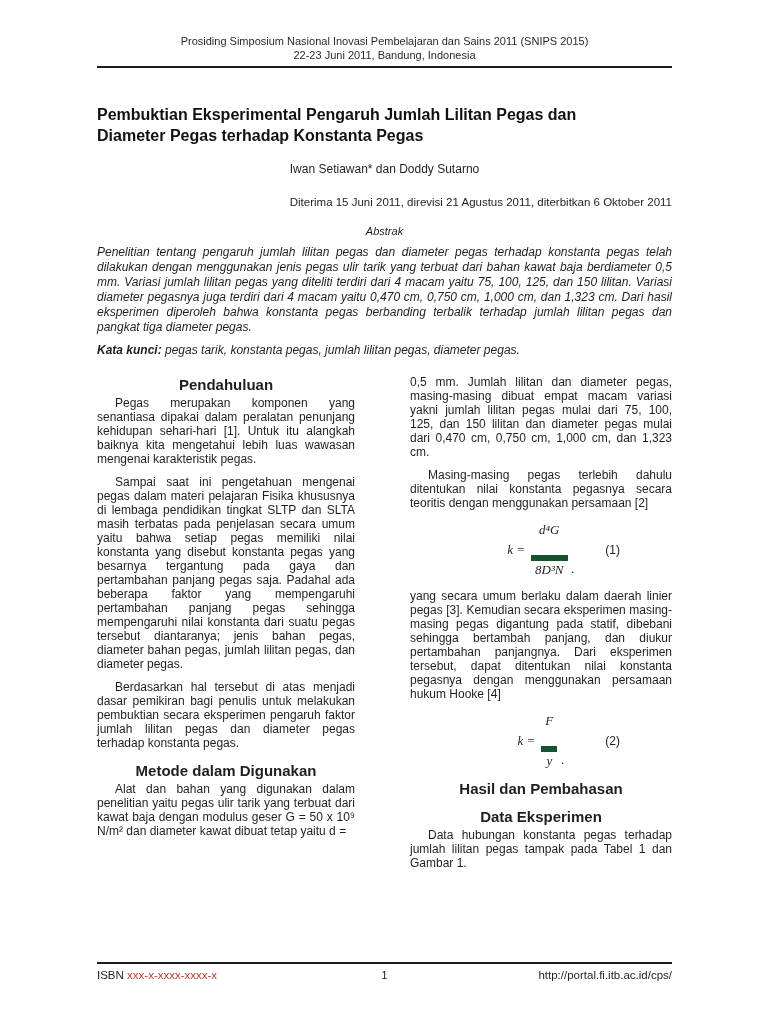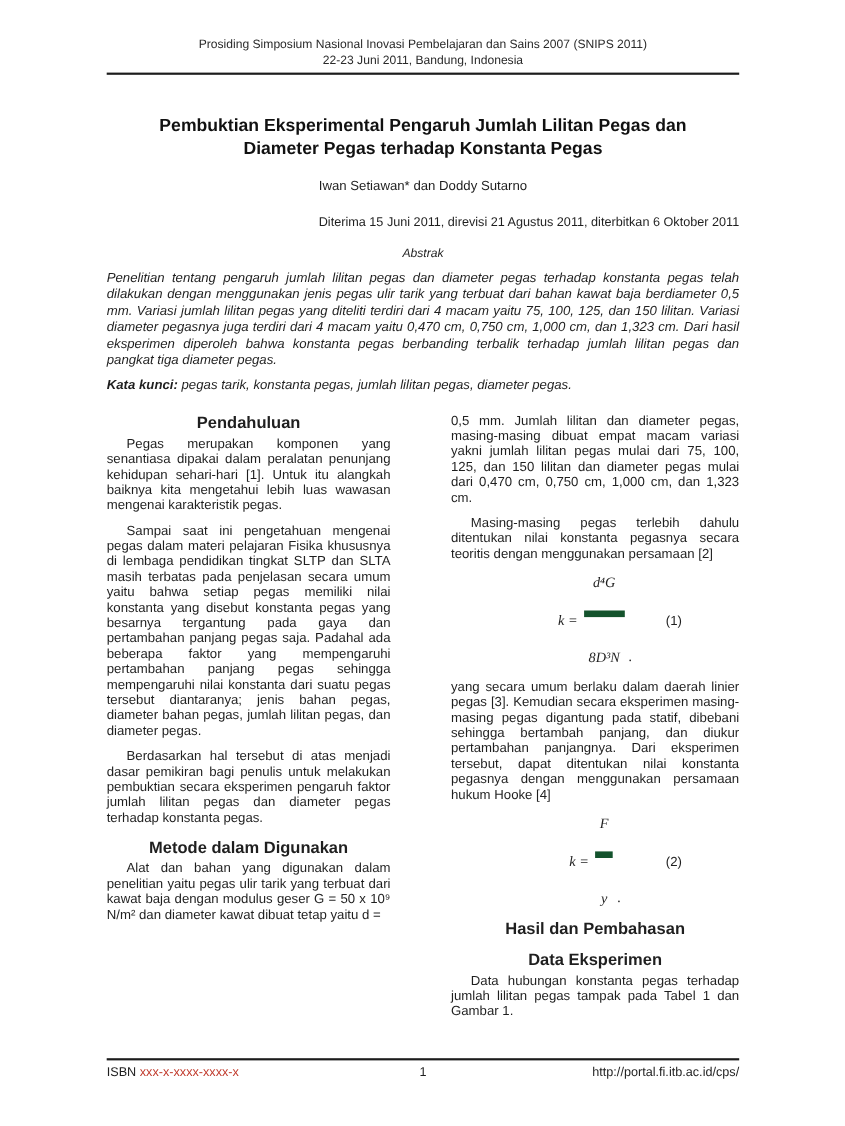--- a/index.html
+++ b/index.html
@@ -30,21 +30,21 @@
     color: #2a2a2a;
   }
   .head-rule {
     margin-top: 4px;
     border-top: 2px solid #1c1c1c;
     height: 0;
   }
   
   .paper-title {
     margin-top: 36px;
-    text-align: center;
+    text-align: left;
     font-size: 16px;
     font-weight: bold;
     line-height: 21px;
     color: #111;
   }
   .paper-title span { display: block; }
   .authors {
     margin-top: 16px;
     text-align: center;
     font-size: 12px;
@@ -113,21 +113,21 @@
   }
   .eq-lhs { margin-right: 6px; }
   .frac {
     display: inline-flex;
     flex-direction: column;
     text-align: center;
     vertical-align: middle;
     line-height: 15px;
   }
   .frac .num { padding: 0 4px 18px 4px; border-bottom: 6px solid #14532d; }
-  .frac .den { padding: 1px 4px 0 4px; margin-top: 28px; }
+  .frac .den { padding: 1px 4px 0 4px; }
   .eq-period { margin-left: 4px; align-self: flex-end; }
   .eq-number {
     position: absolute;
     right: 52px;
     font-family: "Liberation Sans", "DejaVu Sans", sans-serif;
     font-style: normal;
     font-size: 12px;
   }
   
   .footer {
@@ -150,21 +150,21 @@
   .isbn-value { color: #c0392b; }
   .foot-left, .foot-right { position: relative; z-index: 1; background: transparent; }
 </style>
 </head>
 <body>
 
 <div class="page">
   <div class="content">
 
     <div class="running-head">
-      <div>Prosiding Simposium Nasional Inovasi Pembelajaran dan Sains 2007 (SNIPS 2011)</div>
+      <div>Prosiding Simposium Nasional Inovasi Pembelajaran dan Sains 2011 (SNIPS 2015)</div>
       <div>22-23 Juni 2011, Bandung, Indonesia</div>
     </div>
     <div class="head-rule"></div>
 
     <h1 class="paper-title">
       <span>Pembuktian Eksperimental Pengaruh Jumlah Lilitan Pegas dan</span>
       <span>Diameter Pegas terhadap Konstanta Pegas</span>
     </h1>
 
     <div class="authors">Iwan Setiawan* dan Doddy Sutarno</div>

